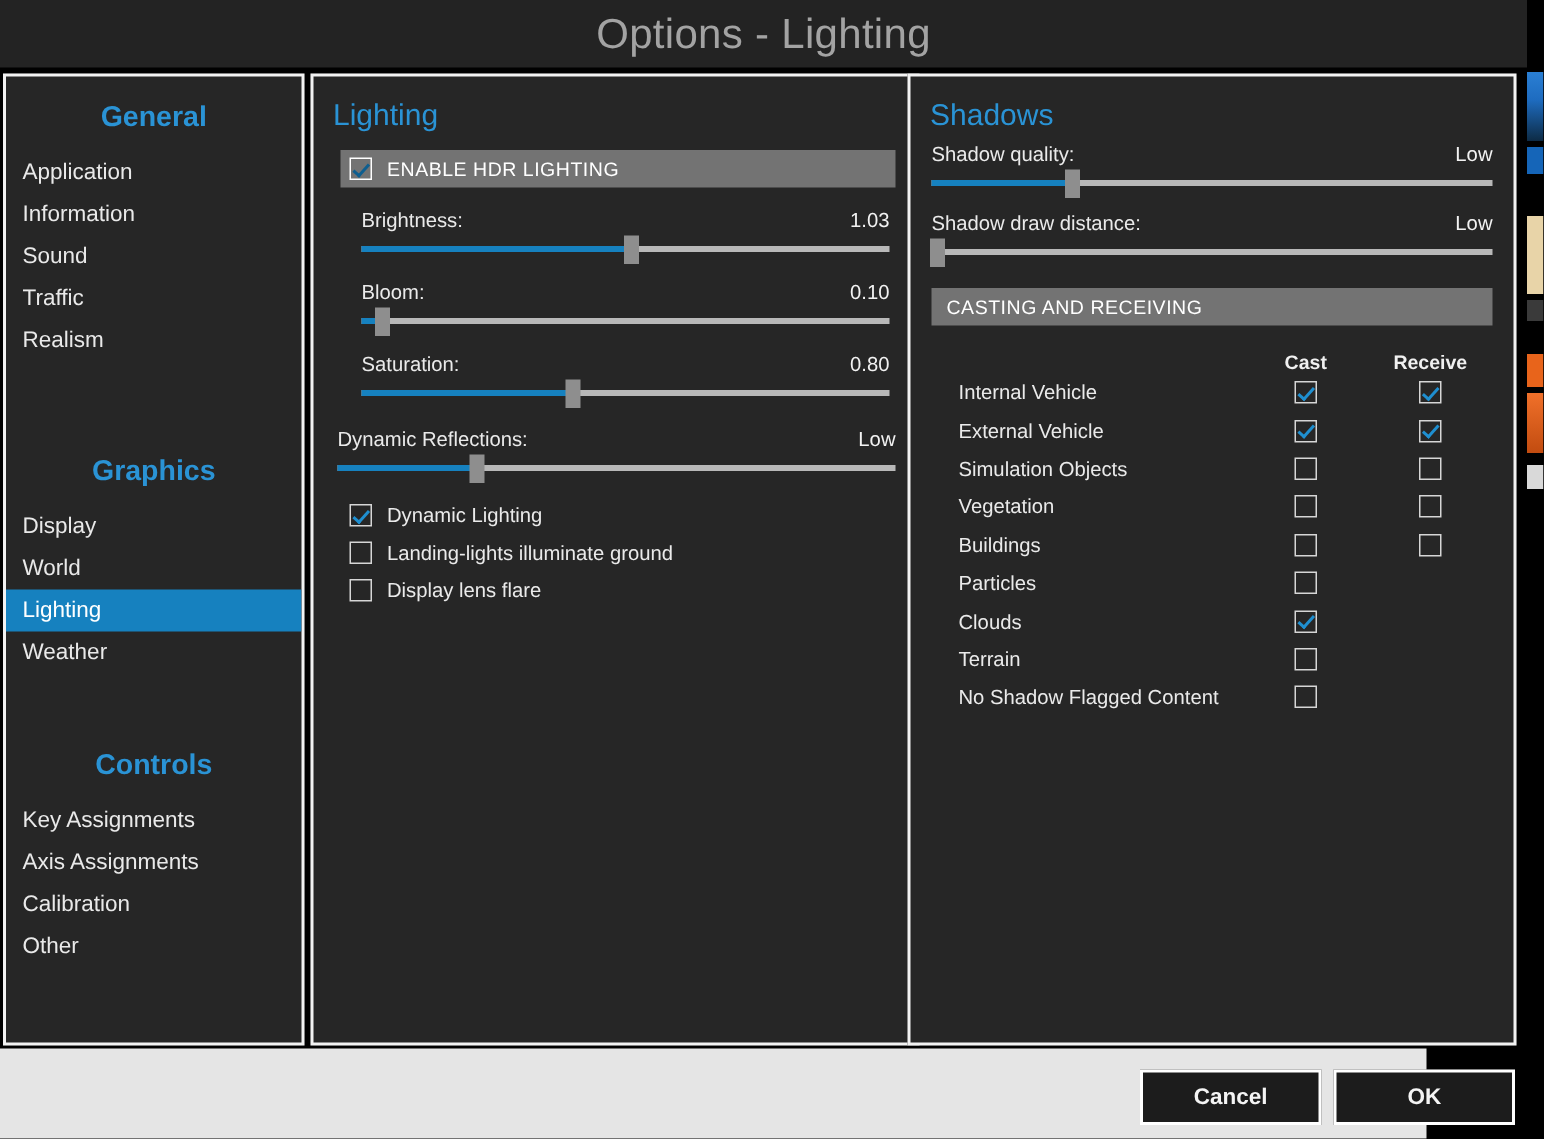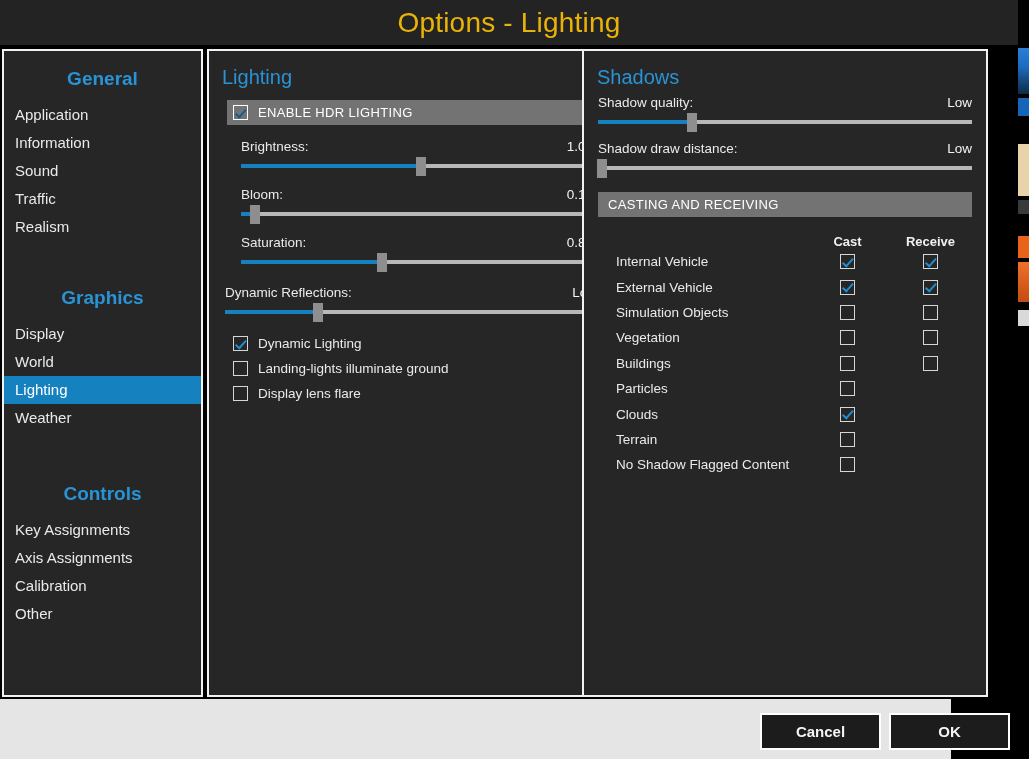--- a/index.html
+++ b/index.html
@@ -44,49 +44,49 @@
   .titlebar {
     position: absolute;
     left: 0; top: 0;
     width: 1018px; height: 45px;
     background: #232323;
     display: flex;
     align-items: center;
     justify-content: center;
   }
   .titlebar .title {
-    color: #eab308;
+    color: #a3a3a3;
     font-size: 28px;
     font-weight: 400;
     letter-spacing: .2px;
     line-height: 1;
   }
 
   
   .panel {
     position: absolute;
     background: #262626;
     border: 2px solid #f2f2f2;
     box-sizing: border-box;
     overflow: hidden;
   }
   #panel-nav      { left: 2px;   top: 49px; width: 201px; height: 648px; }
   #panel-lighting { left: 207px; top: 49px; width: 406px; height: 648px; }
-  #panel-shadows  { left: 582px; top: 49px; width: 406px; height: 648px; }
+  #panel-shadows  { left: 605px; top: 49px; width: 406px; height: 648px; }
 
   
   .nav-head {
     text-align: center;
     color: #2a93d5;
     font-size: 19px;
     font-weight: bold;
     line-height: 1;
   }
   #nav-general-head  { margin-top: 18px; }
-  #nav-graphics-head { margin-top: 47px; }
+  #nav-graphics-head { margin-top: 64px; }
   #nav-controls-head { margin-top: 52px; }
 
   .nav-list { margin-top: 13px; }
   .nav-item {
     height: 28px;
     line-height: 28px;
     padding-left: 11px;
     font-size: 15px;
     color: #e9e9e9;
     cursor: pointer;

